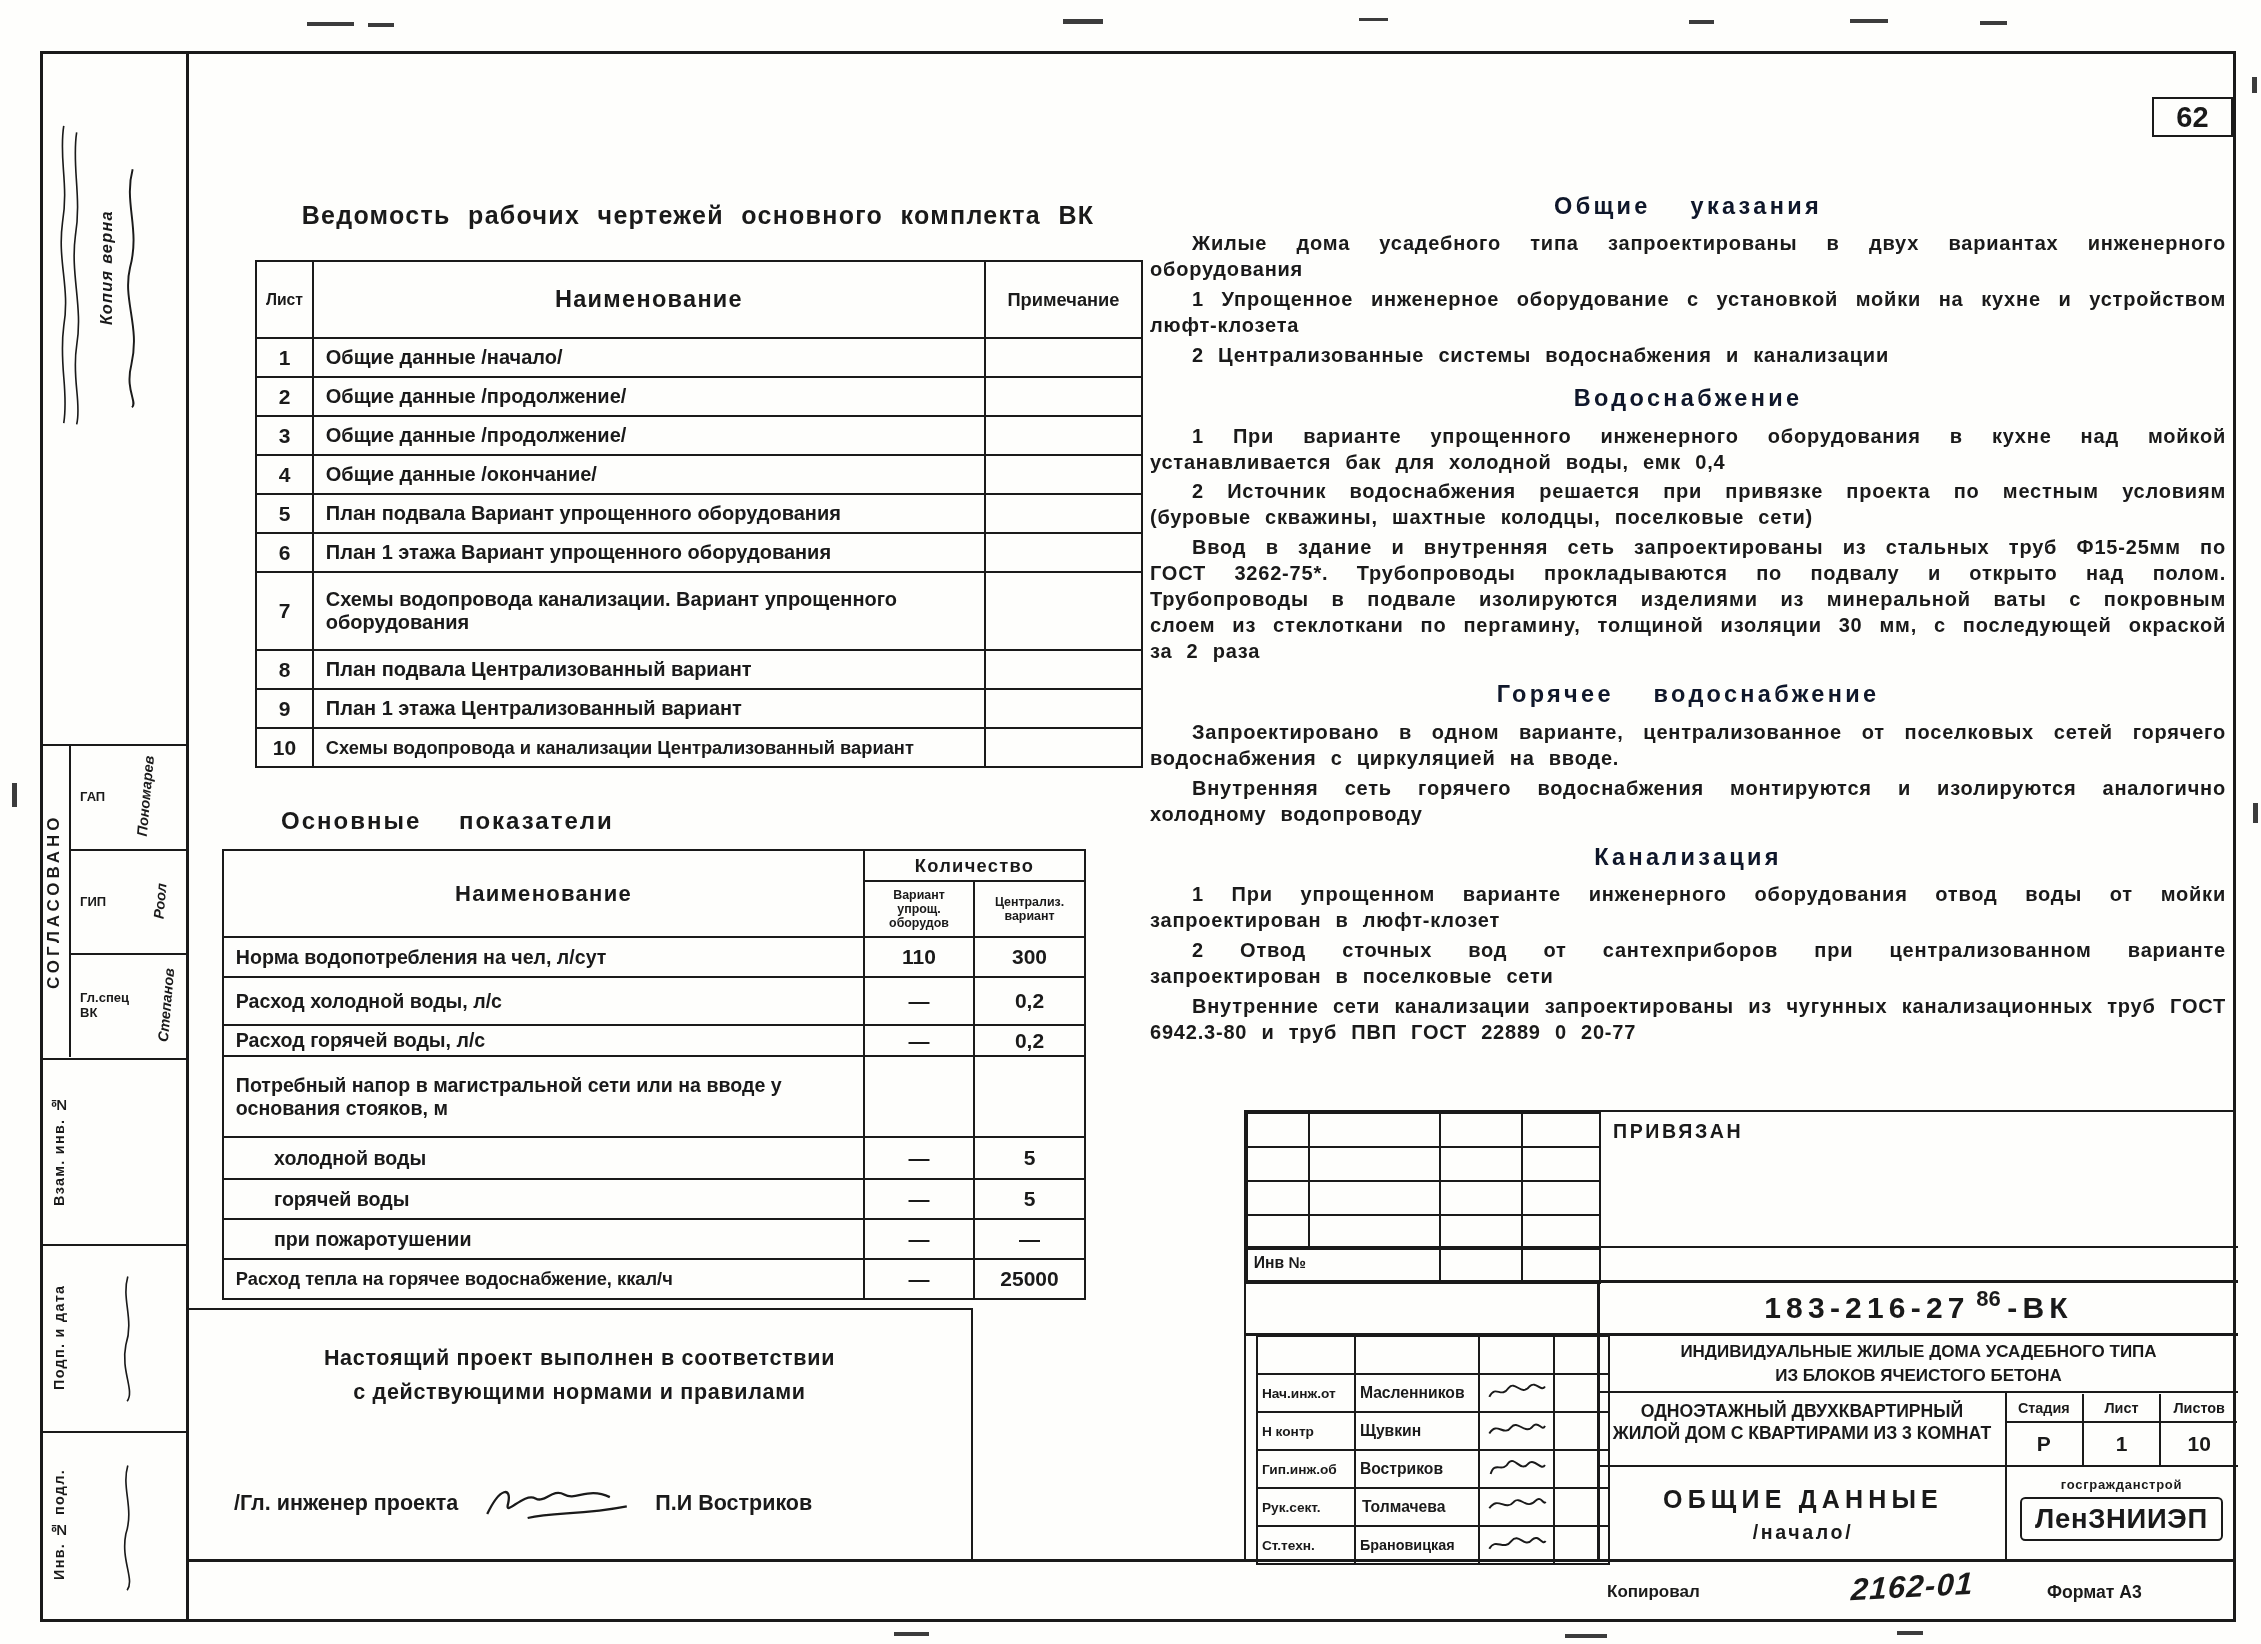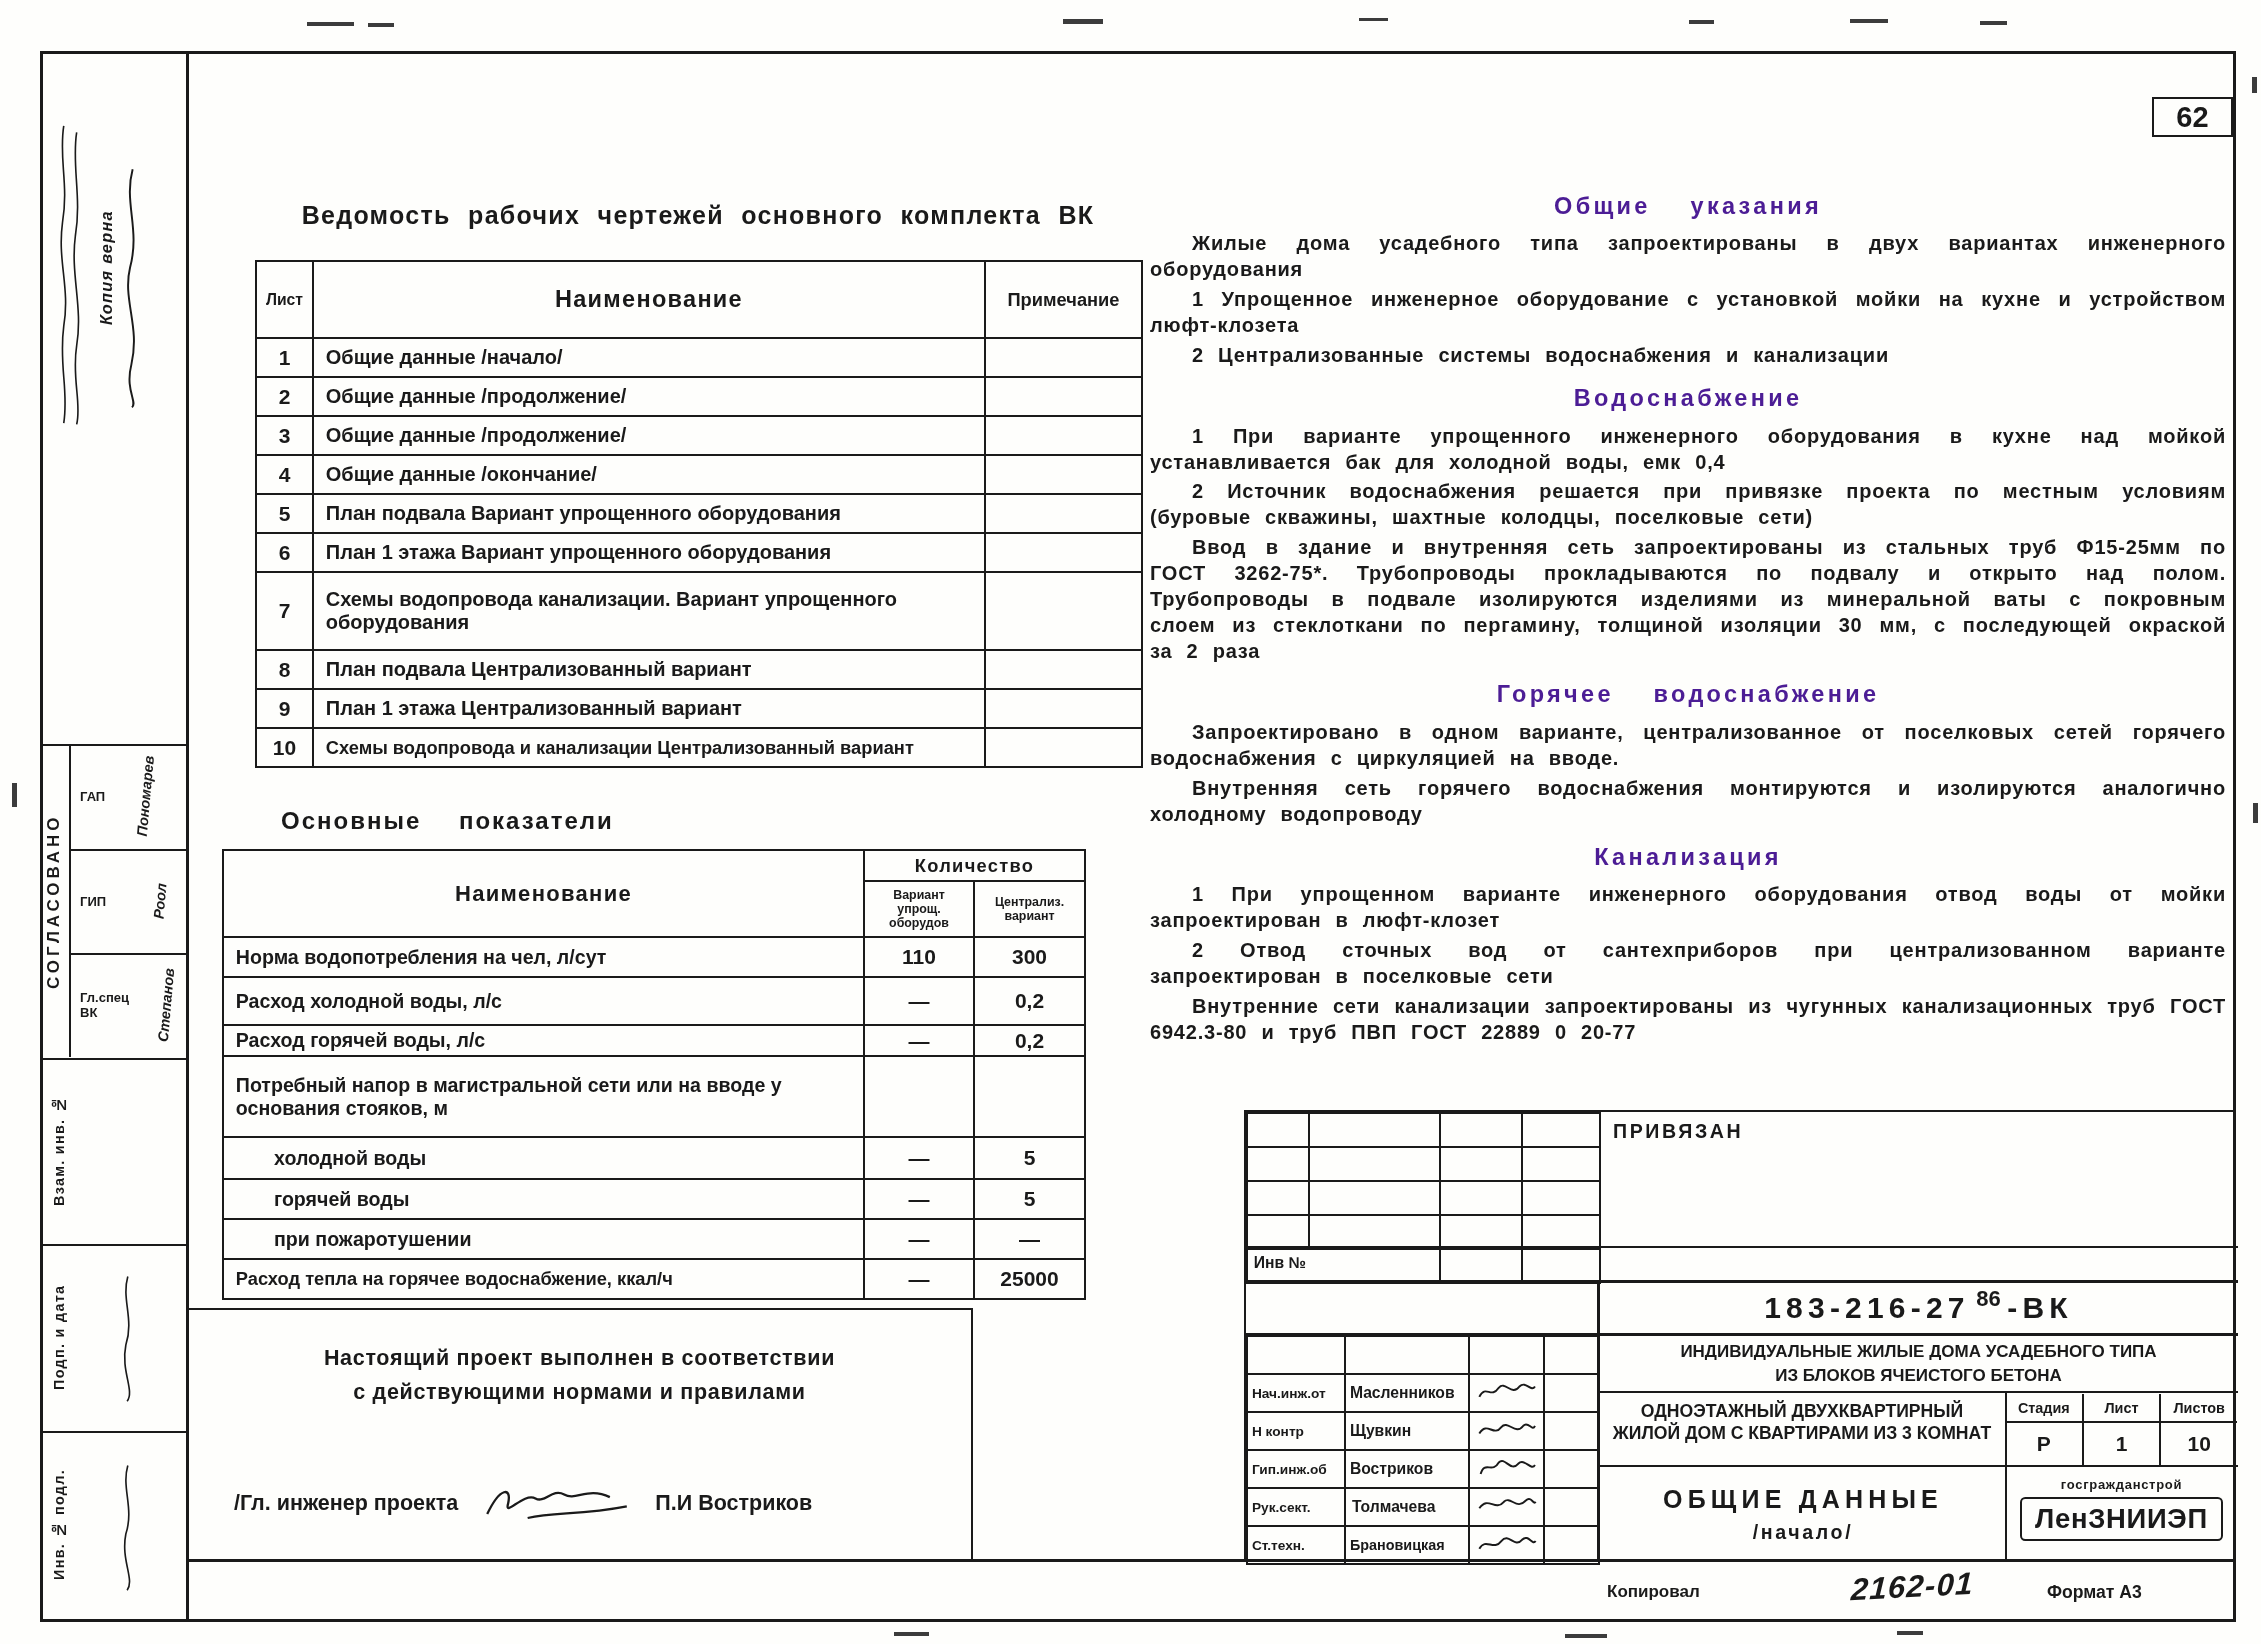--- a/index.html
+++ b/index.html
@@ -19,21 +19,21 @@
   .dl-h2{font-size:23.5px;text-align:center;letter-spacing:1.3px}
   .dl-h3{font-size:18.3px;text-align:center}
   .ind-name{padding-left:11.8px;font-size:19.6px}
   .ind-sub{padding-left:50px;font-size:19.6px}
   .ind-val{text-align:center;font-size:21px}
   .qty-h{text-align:center;font-size:18.3px;letter-spacing:1.3px}
   .sub-h{text-align:center;font-size:12.4px;line-height:1.15;white-space:pre-line}
   .name-h{text-align:center;font-size:22px;letter-spacing:1.3px}
   .vlabel{position:absolute;left:46px;width:27.4px;writing-mode:vertical-rl;transform:rotate(180deg);text-align:center;font-weight:700;font-size:14.4px;letter-spacing:1.3px;line-height:27.4px;color:#1a1a1a}
   .rightcol{position:absolute;left:1150px;top:193px;width:1076px}
-  .sec{text-align:center;font-size:23.5px;font-weight:700;letter-spacing:3.3px;word-spacing:30px;margin:17px 0 10.4px;color:#4c1d95}
+  .sec{text-align:center;font-size:23.5px;font-weight:700;letter-spacing:3.3px;word-spacing:30px;margin:17px 0 10.4px;color:#0f172a}
   .sec.first{margin-top:0}
   .para{font-size:20px;font-weight:700;text-align:justify;text-indent:42px;line-height:1.3;letter-spacing:0.8px;word-spacing:7.8px;margin-bottom:3.9px;color:#1a1a1a}
   .tblock{position:absolute;left:1244px;top:1110px;width:992px;height:450px;border-left:2.6px solid #1a1a1a;border-top:2.6px solid #1a1a1a}
   .tblock .ln{background:#1a1a1a}
   .stage-head{position:absolute;left:760px;top:282px;width:231px;height:29px;display:flex}
   .stage-head span{flex:1;border-left:2px solid #1a1a1a;border-bottom:2px solid #1a1a1a;display:flex;align-items:center;justify-content:center;font-size:14.4px;font-weight:700}
   .stage-head span:first-child{border-left:none}
   .stage-vals{position:absolute;left:760px;top:311px;width:231px;height:42px;display:flex}
   .stage-vals span{flex:1;border-left:2px solid #1a1a1a;display:flex;align-items:center;justify-content:center;font-size:21px;font-weight:700}
   .stage-vals span:first-child{border-left:none}
@@ -342,21 +342,21 @@
 
   <div class="ln" style="left:351px;top:168px;width:2.6px;height:282px"></div>
 
   <div class="t pre caps" style="left:353px;top:228px;width:639px;height:52px;text-align:center;font-size:17px;line-height:1.4;white-space:pre-line">Индивидуальные жилые дома усадебного типа
 из блоков ячеистого бетона</div>
 
   <div class="ln" style="left:353px;top:279px;width:639px;height:2px"></div>
   <div class="ln" style="left:353px;top:353px;width:639px;height:2px"></div>
   <div class="ln" style="left:759px;top:279px;width:2px;height:171px"></div>
 
-  <table style="left:0;top:223px;width:353px;border-width:2px">
+  <table style="left:10px;top:223px;width:353px;border-width:2px">
     <colgroup>
         <col style="width:98px">
         <col style="width:124px">
         <col style="width:75px">
         <col style="width:55px">
       </colgroup>
     <tbody>
         <tr style="height:38px">
           <td></td>
           <td></td>

